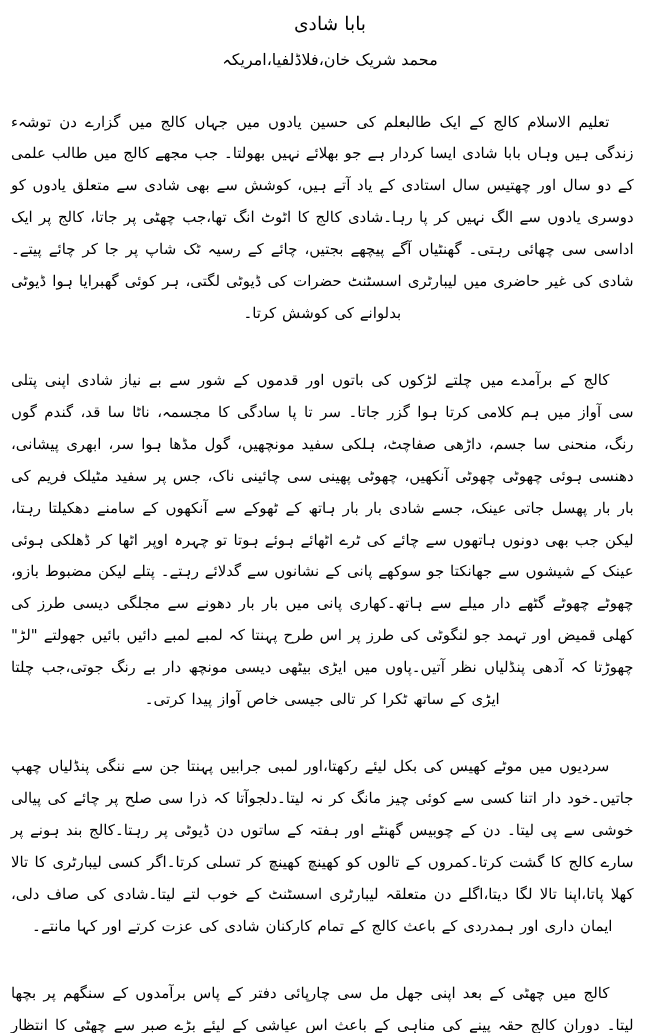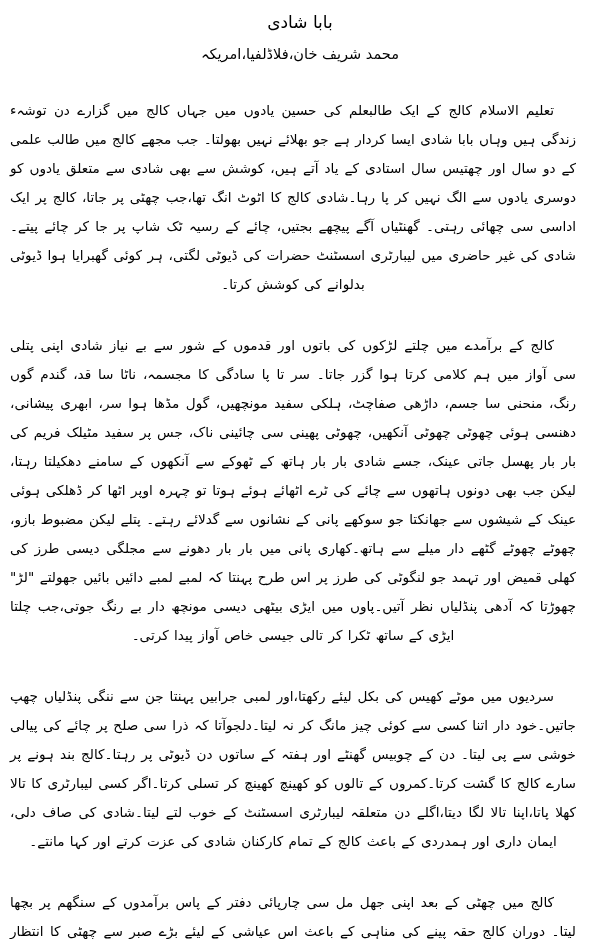--- a/index.html
+++ b/index.html
@@ -44,21 +44,21 @@
     margin: 0 14px 32px 0;
     word-spacing: 1px;
   }
 </style>
 </head>
 <body>
 
 <div class="page">
   <h1 class="doc-title">بابا شادی</h1>
 
-  <div class="doc-byline">محمد شریف خان،فلاڈلفیا،امریکہ</div>
+  <div class="doc-byline">محمد شریک خان،فلاڈلفیا،امریکہ</div>
 
   <p class="doc-paragraph">تعلیم الاسلام کالج کے ایک طالبعلم کی حسین یادوں میں جہاں کالج میں گزارے دن توشہء زندگی ہیں وہاں بابا شادی ایسا کردار ہے جو بھلائے نہیں بھولتا۔ جب مجھے کالج میں طالب علمی کے دو سال اور چھتیس سال استادی کے یاد آتے ہیں، کوشش سے بھی شادی سے متعلق یادوں کو دوسری یادوں سے الگ نہیں کر پا رہا۔شادی کالج کا اٹوٹ انگ تھا،جب چھٹی پر جاتا، کالج پر ایک اداسی سی چھائی رہتی۔ گھنٹیاں آگے پیچھے بجتیں، چائے کے رسیہ ٹک شاپ پر جا کر چائے پیتے۔شادی کی غیر حاضری میں لیبارٹری اسسٹنٹ حضرات کی ڈیوٹی لگتی، ہر کوئی گھبرایا ہوا ڈیوٹی بدلوانے کی کوشش کرتا۔</p>
 
   <p class="doc-paragraph">کالج کے برآمدے میں چلتے لڑکوں کی باتوں اور قدموں کے شور سے بے نیاز شادی اپنی پتلی سی آواز میں ہم کلامی کرتا ہوا گزر جاتا۔ سر تا پا سادگی کا مجسمہ، ناٹا سا قد، گندم گوں رنگ، منحنی سا جسم، داڑھی صفاچٹ، ہلکی سفید مونچھیں، گول مڈھا ہوا سر، ابھری پیشانی، دھنسی ہوئی چھوٹی چھوٹی آنکھیں، چھوٹی پھینی سی چائینی ناک، جس پر سفید مٹیلک فریم کی بار بار پھسل جاتی عینک، جسے شادی بار بار ہاتھ کے ٹھوکے سے آنکھوں کے سامنے دھکیلتا رہتا، لیکن جب بھی دونوں ہاتھوں سے چائے کی ٹرے اٹھائے ہوئے ہوتا تو چہرہ اوپر اٹھا کر ڈھلکی ہوئی عینک کے شیشوں سے جھانکتا جو سوکھے پانی کے نشانوں سے گدلائے رہتے۔ پتلے لیکن مضبوط بازو، چھوٹے چھوٹے گٹھے دار میلے سے ہاتھ۔کھاری پانی میں بار بار دھونے سے مجلگی دیسی طرز کی کھلی قمیض اور تہمد جو لنگوٹی کی طرز پر اس طرح پہنتا کہ لمبے لمبے دائیں بائیں جھولتے "لڑ" چھوڑتا کہ آدھی پنڈلیاں نظر آتیں۔پاوں میں ایڑی بیٹھی دیسی مونچھ دار بے رنگ جوتی،جب چلتا ایڑی کے ساتھ ٹکرا کر تالی جیسی خاص آواز پیدا کرتی۔</p>
 
   <p class="doc-paragraph">سردیوں میں موٹے کھیس کی بکل لیئے رکھتا،اور لمبی جرابیں پہنتا جن سے ننگی پنڈلیاں چھپ جاتیں۔خود دار اتنا کسی سے کوئی چیز مانگ کر نہ لیتا۔دلجوآتا کہ ذرا سی صلح پر چائے کی پیالی خوشی سے پی لیتا۔ دن کے چوبیس گھنٹے اور ہفتہ کے ساتوں دن ڈیوٹی پر رہتا۔کالج بند ہونے پر سارے کالج کا گشت کرتا۔کمروں کے تالوں کو کھینچ کھینچ کر تسلی کرتا۔اگر کسی لیبارٹری کا تالا کھلا پاتا،اپنا تالا لگا دیتا،اگلے دن متعلقہ لیبارٹری اسسٹنٹ کے خوب لتے لیتا۔شادی کی صاف دلی، ایمان داری اور ہمدردی کے باعث کالج کے تمام کارکنان شادی کی عزت کرتے اور کہا مانتے۔</p>
 
   <p class="doc-paragraph">کالج میں چھٹی کے بعد اپنی جھل مل سی چارپائی دفتر کے پاس برآمدوں کے سنگھم پر بچھا لیتا۔ دورانِ کالج حقہ پینے کی مناہی کے باعث اس عیاشی کے لیئے بڑے صبر سے چھٹی کا انتظار کرتا۔چھٹی کی گھنٹی بجانے کے ساتھ ہی باہر دیوار کے ساتھ دو اینٹیں کھڑی کر کے ارد گرد کے درختوں سے گری پڑی سوکھی ٹہنیوں کو توڑ کر آگ جلاتا۔ پانی کی ٹوٹی سے حقہ تازہ کرتا۔ٹوپی میں آگ بھر کر مزے سے چارپائی پر لیٹ کر حقے کے لمبے لمبے کش لیتا،دوسرے شائق بھی شریکِ محفل ہو جاتے۔ کالج کے دوران طلب ہونے پر کسی کونے کھدرے میں سگرٹ سے شغل کرتا۔سگرٹ پینے کا اس کا اپنا ہی سٹائل تھا: سگرٹ سلگا کر دائیں ہاتھ کی مٹھی</p>
 </div>
 

